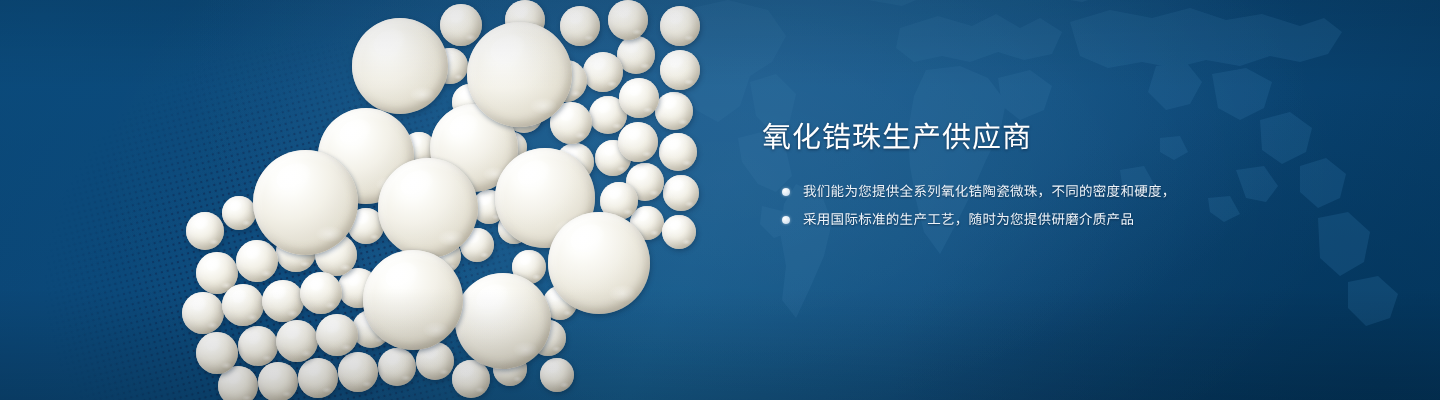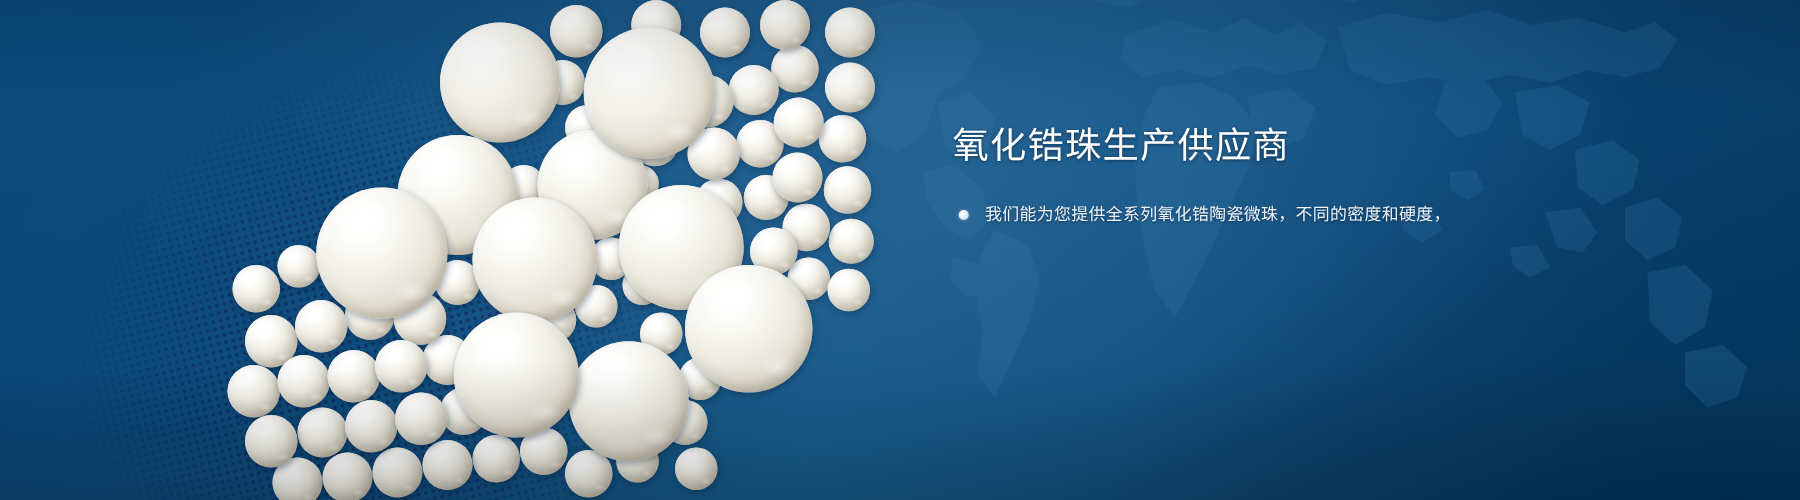--- a/index.html
+++ b/index.html
@@ -103,36 +103,36 @@
     height: 16%;
     border-radius: 50%;
     background: radial-gradient(ellipse at 50% 50%, rgba(255,255,255,0.42) 0%, rgba(255,255,255,0) 75%);
   }
   .bead.sm::after { left: 24%; top: 15%; width: 36%; height: 30%; }
 
   
   .text-block {
     position: absolute;
     left: 762px;
-    top: 100px;
+    top: 120px;
     width: 470px;
   }
   .headline {
     margin: 0 0 26px 0;
     font-size: 29px;
     line-height: 34px;
     font-weight: 400;
     letter-spacing: 1px;
     color: #ffffff;
     text-shadow: 0 1px 3px rgba(0,14,34,0.55);
     white-space: nowrap;
   }
   .bullets {
     list-style: none;
-    margin: 0;
+    margin: 15px;
     padding: 0;
   }
   .bullet {
     position: relative;
     padding-left: 26px;
     margin-bottom: 5px;
     font-size: 13.5px;
     line-height: 23px;
     color: #eef4fa;
     text-shadow: 0 1px 2px rgba(0,12,30,0.5);
@@ -265,16 +265,20 @@
   <div class="bg-vignette"></div>
 
   <div class="text-block">
     <h1 class="headline">氧化锆珠生产供应商</h1>
 
     <ul class="bullets">
         <li class="bullet">
           <span class="dot"></span>
           <span class="bullet-line">我们能为您提供全系列氧化锆陶瓷微珠，不同的密度和硬度，</span>
         </li>
+        <li class="bullet">
+          <span class="dot"></span>
+          <span class="bullet-line">采用国际标准的生产工艺，随时为您提供研磨介质产品</span>
+        </li>
       </ul>
   </div>
 
 </div>
 
 </body></html>

